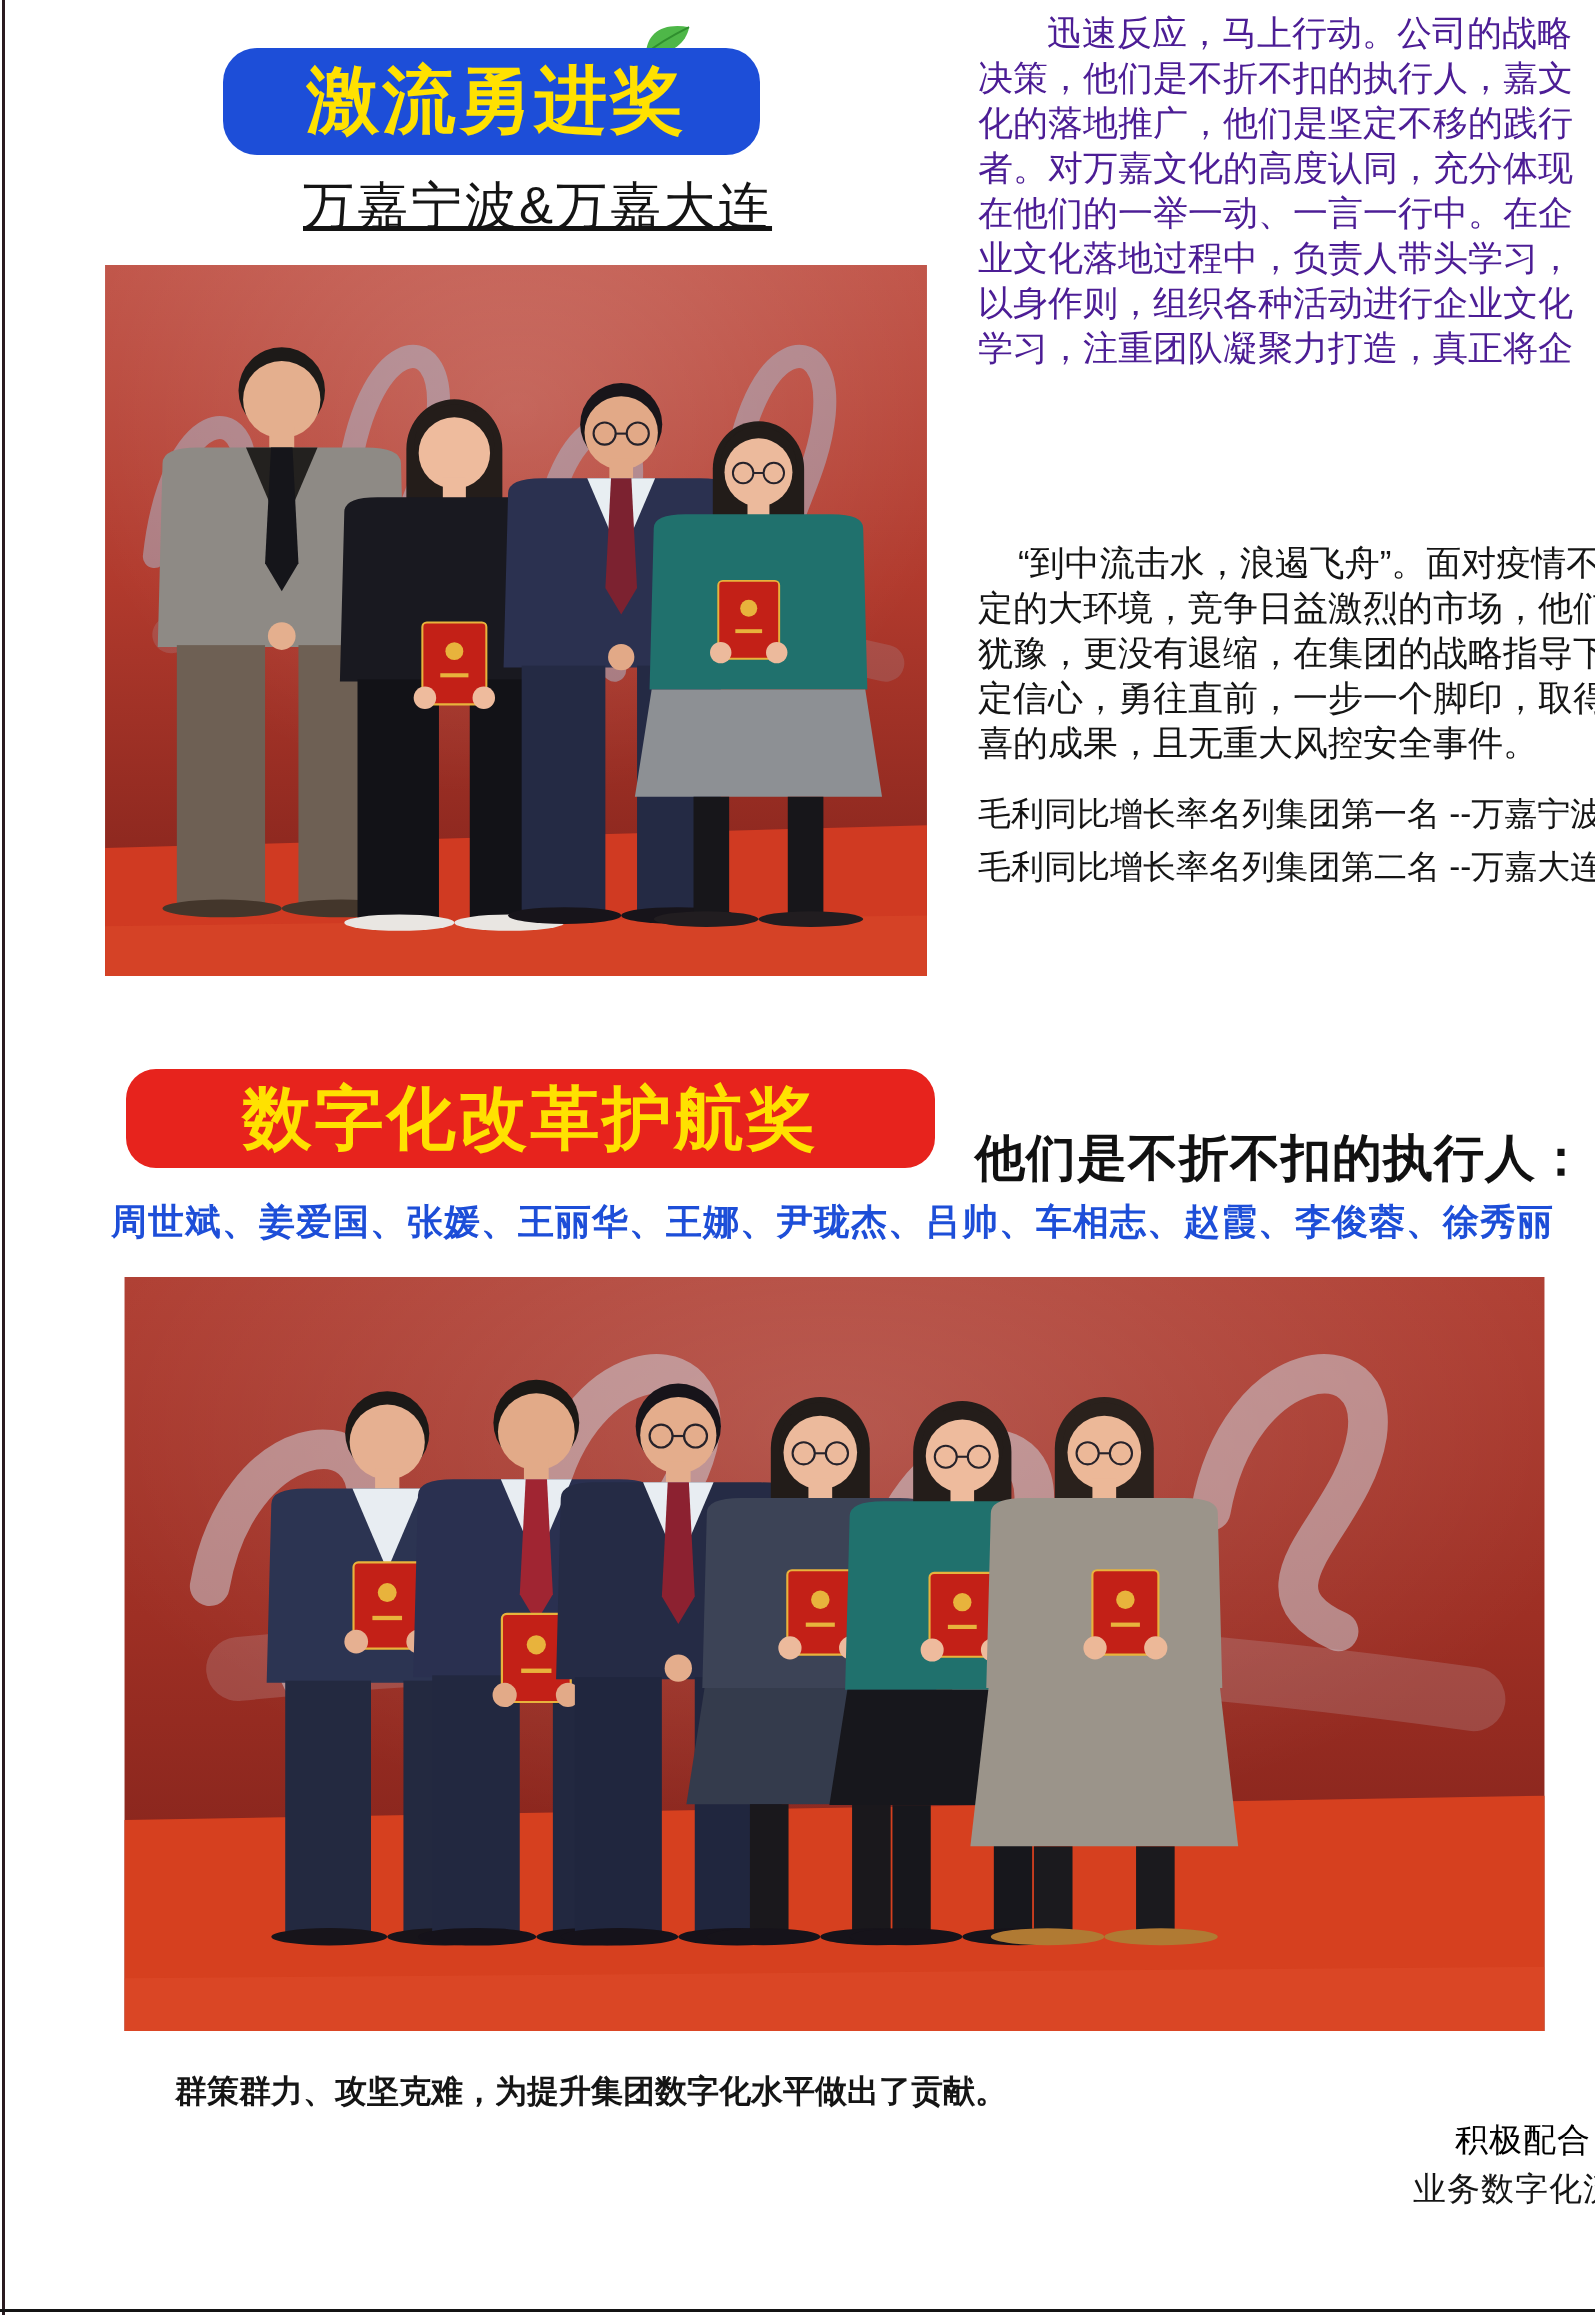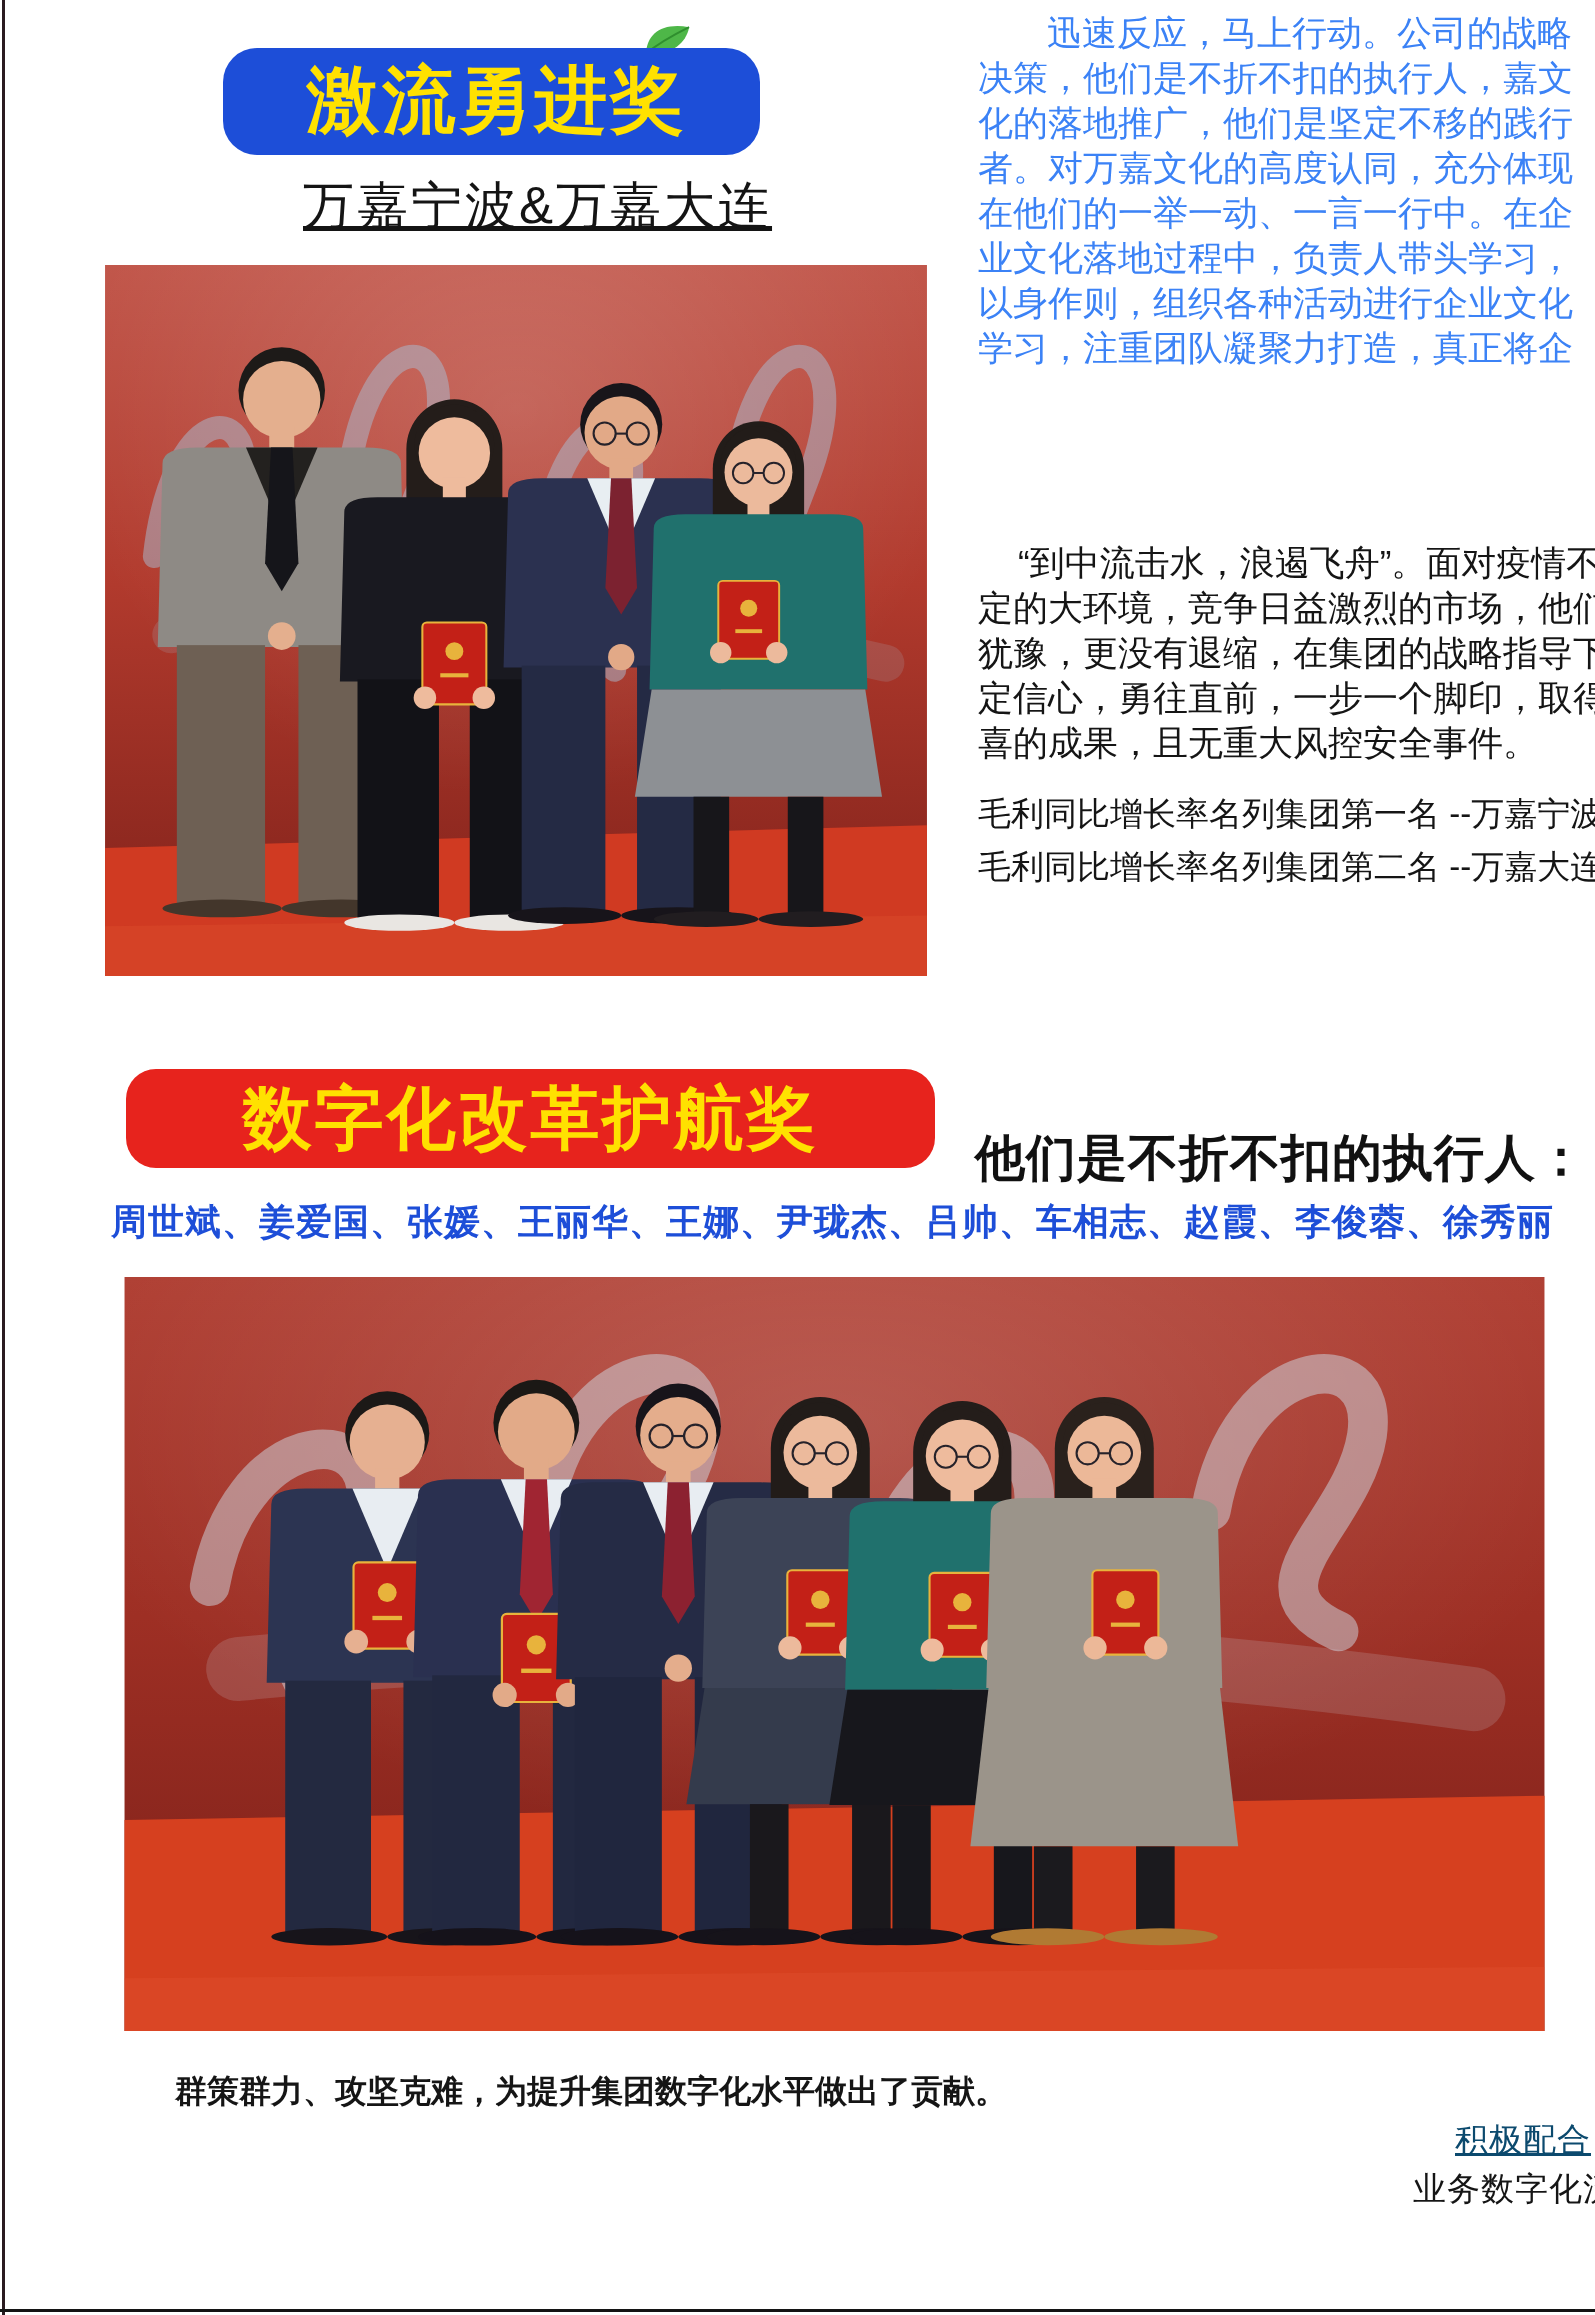--- a/index.html
+++ b/index.html
@@ -15,34 +15,34 @@
   .badge2{left:126px;top:1069px;width:809px;height:99px;border-radius:30px;font-size:69px;}
   .leaf{left:642px;top:18px;width:51px;height:42px;}
 
   .subtitle{left:303px;top:172px;font-size:51px;letter-spacing:3px;color:#141414;white-space:nowrap;text-decoration:underline;}
 
   .photo{overflow:hidden;}
   #photo1{left:105px;top:265px;width:822px;height:711px;}
   #photo2{left:124px;top:1277px;width:1421px;height:754px;}
 
   .textcol div{white-space:nowrap;}
-  .para1{left:978px;top:10px;font-size:35px;line-height:45px;color:#3b82f6;}
+  .para1{left:978px;top:10px;font-size:35px;line-height:45px;color:#4c1d95;}
   .para1 div:first-child{margin-left:69px;}
   .para2{left:978px;top:540px;font-size:35px;line-height:45px;color:#151515;}
   .para2 div:first-child{margin-left:40px;}
   .ranks{left:978px;top:787px;font-size:33px;line-height:53px;color:#151515;}
 
   .heading2{left:975px;top:1125px;font-size:50px;font-weight:bold;letter-spacing:1px;white-space:nowrap;color:#111;}
   .members{left:111px;top:1198px;font-size:36px;font-weight:600;letter-spacing:1px;white-space:nowrap;color:#1d4ed8;}
 
   .caption{left:124px;top:2069px;font-size:32px;font-weight:600;line-height:45px;color:#151515;}
   .caption div{white-space:nowrap;}
   .caption div:first-child{margin-left:51px;}
 
-  .sidenote1{left:1455px;top:2118px;font-size:33px;letter-spacing:1px;white-space:nowrap;color:#0c4a6e;text-decoration:underline;}
+  .sidenote1{left:1455px;top:2118px;font-size:33px;letter-spacing:1px;white-space:nowrap;color:#000000;}
   .sidenote2{left:1413px;top:2167px;font-size:33px;letter-spacing:1px;white-space:nowrap;color:#151515;}
 </style>
 </head>
 <body>
 
 <div class="page">
   <div class="abs left-rule"></div>
   <div class="abs bottom-rule"></div>
 
   <svg class="abs leaf" viewBox="0 0 52 42">

